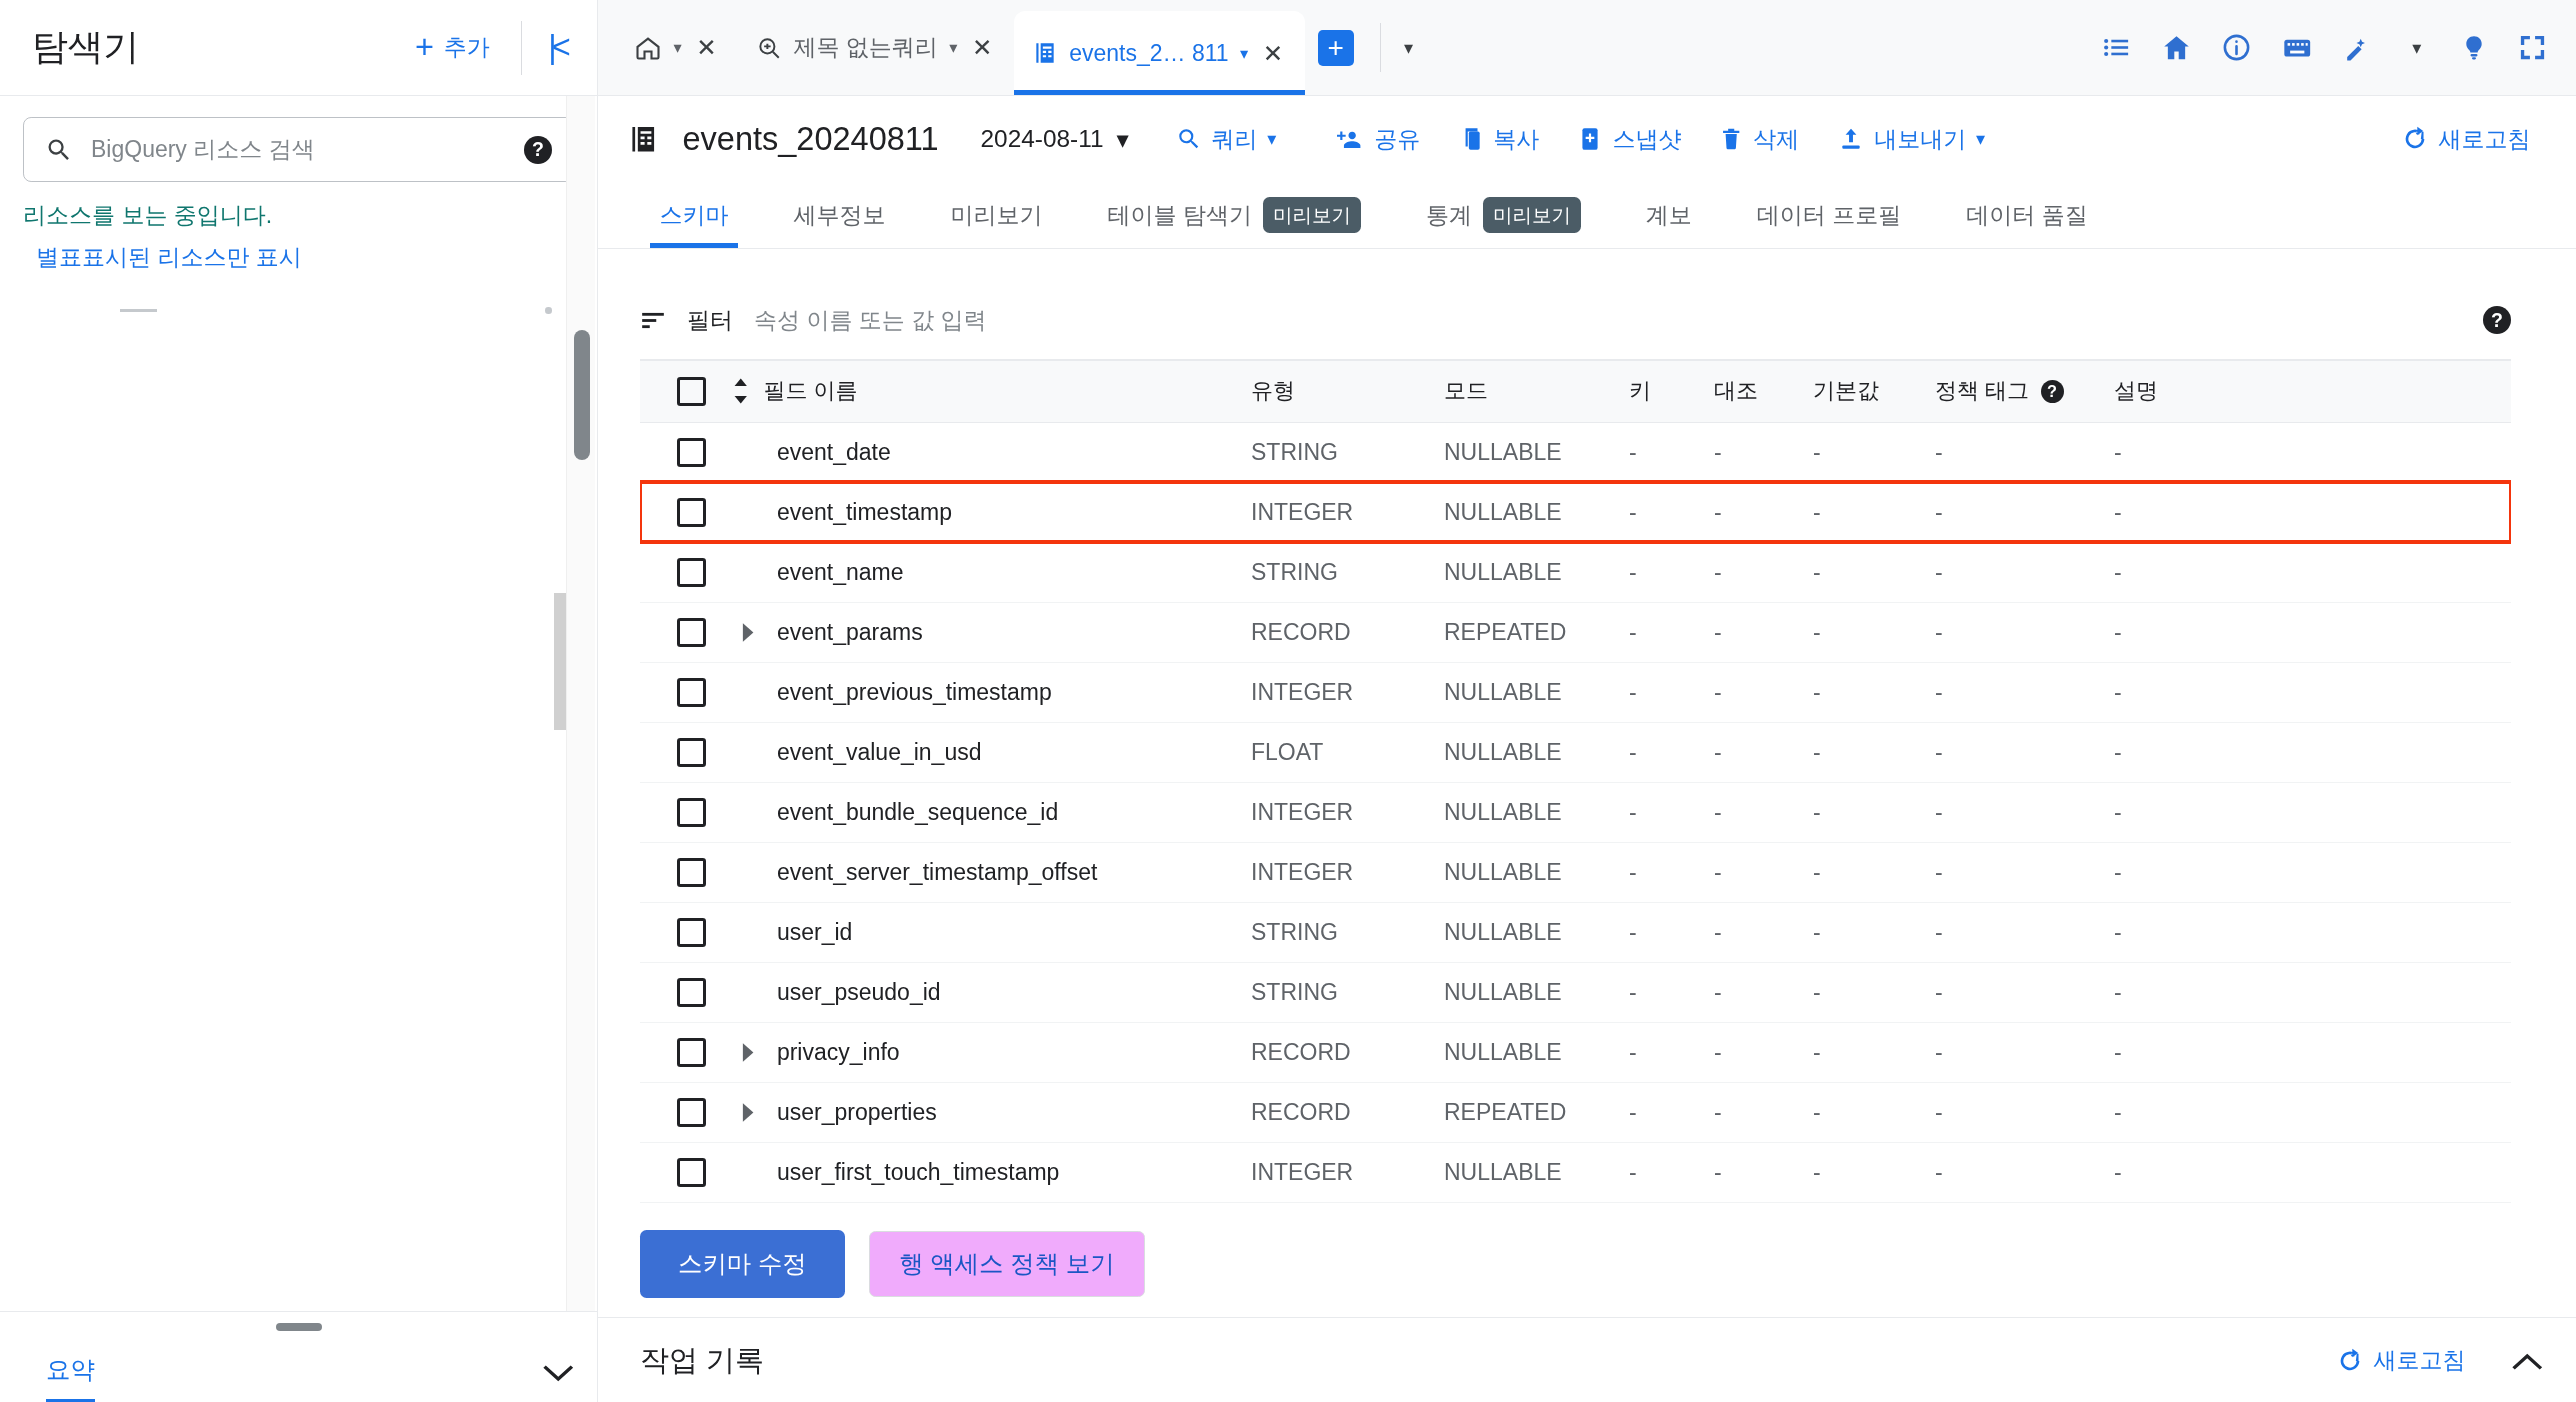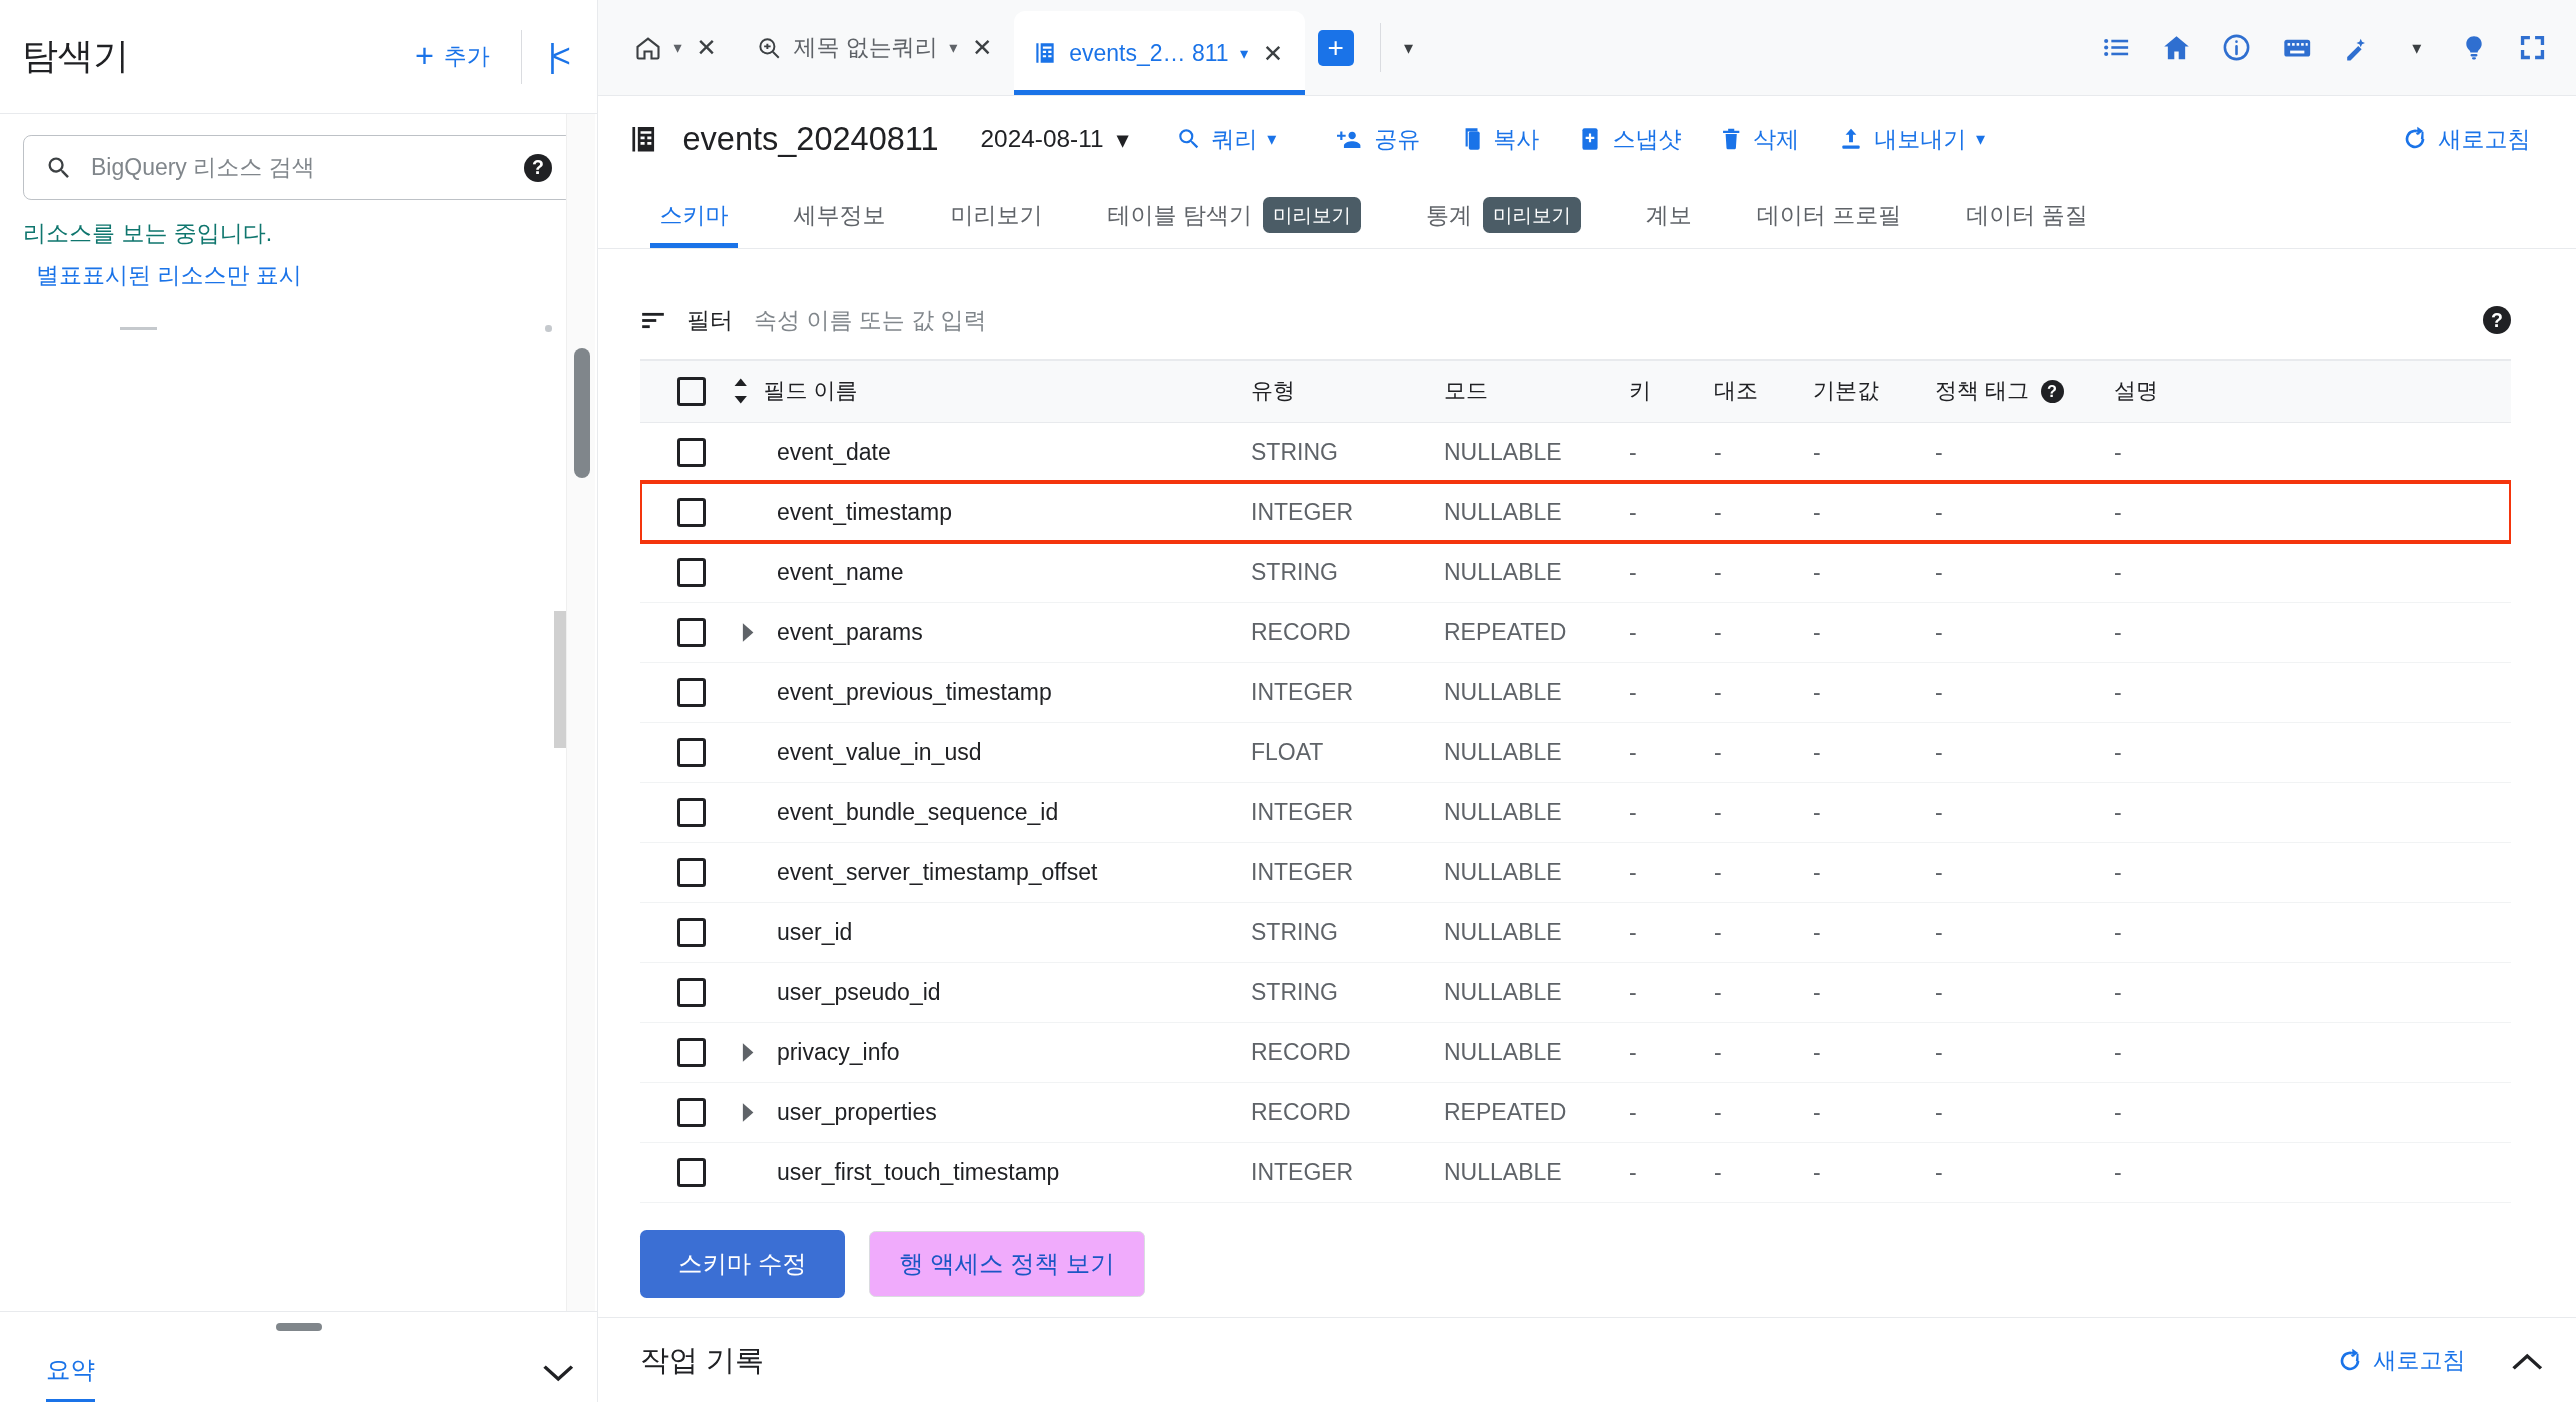--- a/index.html
+++ b/index.html
@@ -7,21 +7,21 @@
   html, body {
     width: 2576px; height: 1403px;
     font-family: "Liberation Sans", "DejaVu Sans", sans-serif;
     background: #fff; color: #202124; overflow: hidden;
   }
   .app { display: flex; width: 2576px; height: 1403px; }
 
   
   .sidebar { width: 598px; height: 100%; position: relative; background: #fff;
              display: flex; flex-direction: column; border-right: 1.6px solid #e8eaed; }
-  .sb-header { height: 114px; display: flex; align-items: center; padding: 0 23px 0 22px;
+  .sb-header { height: 96px; display: flex; align-items: center; padding: 0 23px 0 32px;
                border-bottom: 1.6px solid #e8eaed; }
   .sb-title { font-size: 36px; color: #202124; font-weight: 400; letter-spacing: -0.4px; }
   .sb-header-actions { margin-left: auto; display: flex; align-items: center; gap: 0; }
   .add-btn { display: flex; align-items: center; gap: 9.8px; color: #1a73e8;
              font-size: 23px; padding: 8.1px 11.4px; cursor: pointer; border-radius: 4.9px; }
   .add-btn .plus { font-size: 32.5px; line-height: 21px; font-weight: 500; }
   .vdiv { width: 1.6px; height: 54px; background: #dadce0; margin: 0 18px 0 19.5px; }
   .collapse-btn { color: #1a73e8; font-size: 32.5px; cursor: pointer; padding: 0 8.1px;
                   display: flex; align-items: center; letter-spacing: -4.9px; font-weight: 300; }
 

